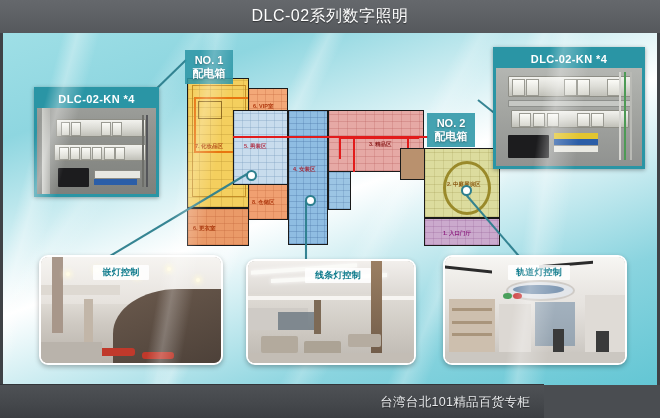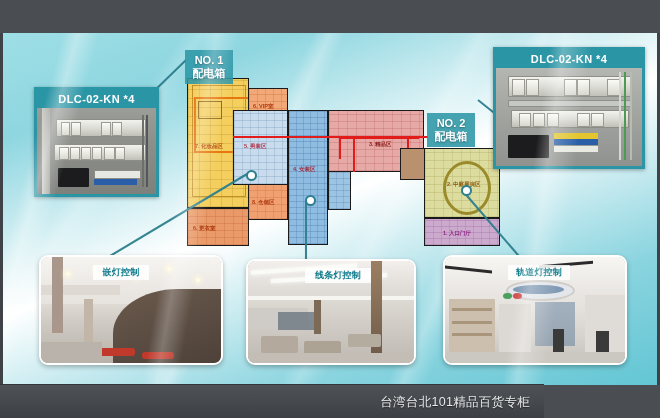--- a/index.html
+++ b/index.html
@@ -110,20 +110,23 @@
   .dot{position:absolute;width:11px;height:11px;border-radius:50%;
        background:#ffffff;border:2px solid #2d7f8e;box-sizing:border-box;}
   .edgeL{position:absolute;left:0;top:33px;width:3px;height:352px;background:#3f4246;}
   .edgeR{position:absolute;right:0;top:33px;width:3px;height:352px;background:#3f4246;}
 </style>
 </head>
 <body>
 
 <div id="slide">
 
+  <div class="titlebar">
+    <div class="ttl">DLC-02系列数字照明</div>
+  </div>
 
   <div class="stage">
 
     <div class="plan" style="left:-3px;top:-33px;">
 
       <div class="zone" style="left:187px;top:78px;width:62px;height:130px;background:#f4cf5e;">
         <div class="grid" style="background:
              repeating-linear-gradient(0deg,rgba(150,110,20,.35) 0 1px,transparent 1px 9px),
              repeating-linear-gradient(90deg,rgba(150,110,20,.30) 0 1px,transparent 1px 11px);"></div>
         <div style="position:absolute;left:4px;top:6px;width:52px;height:110px;border:1px solid rgba(180,120,20,.75);"></div>

